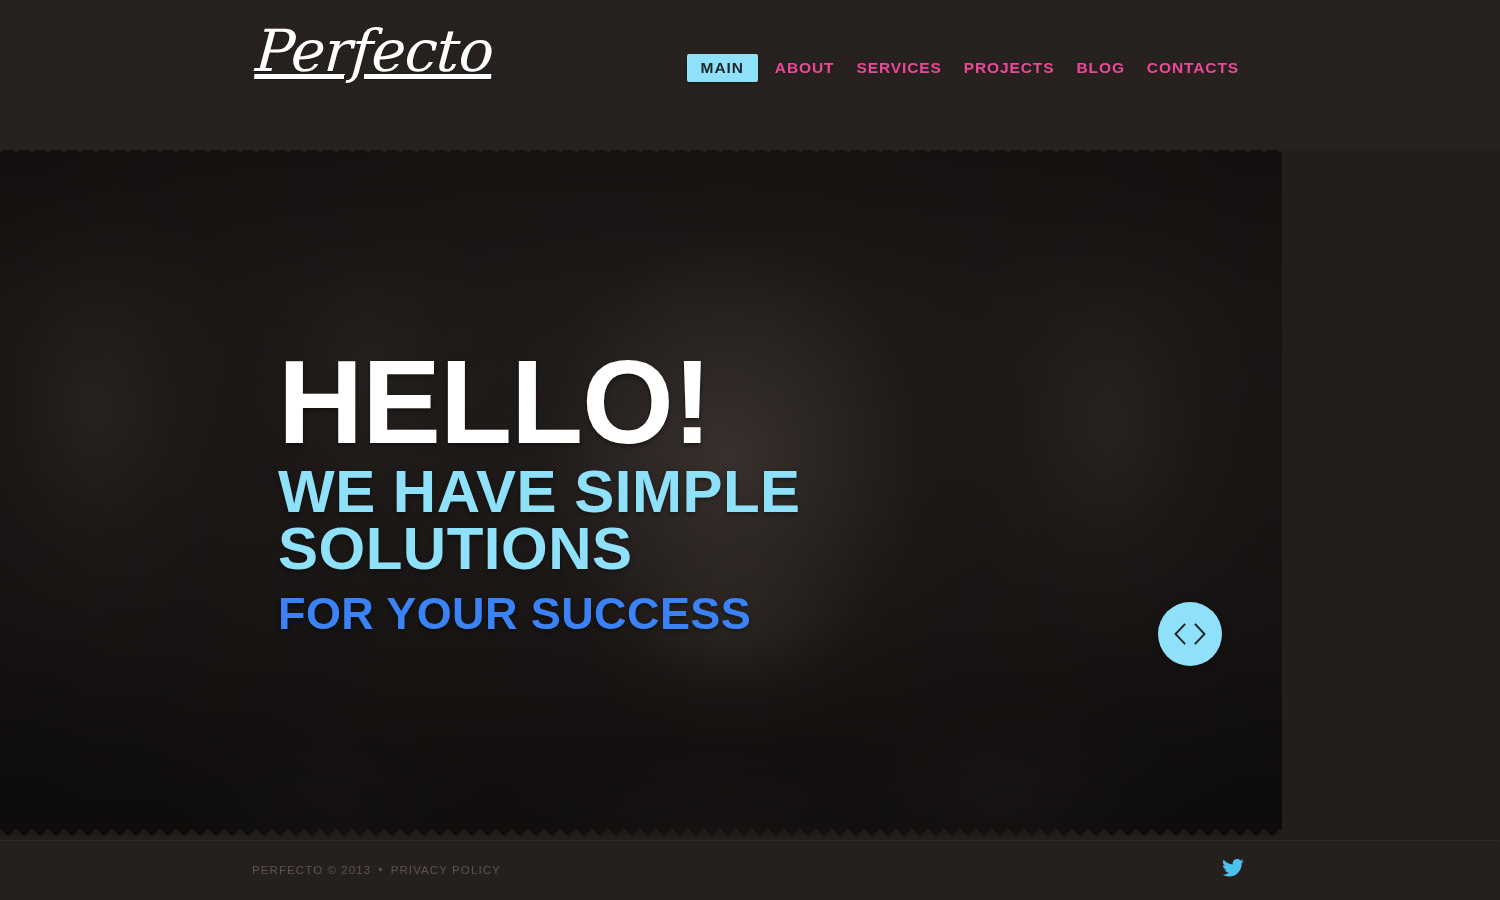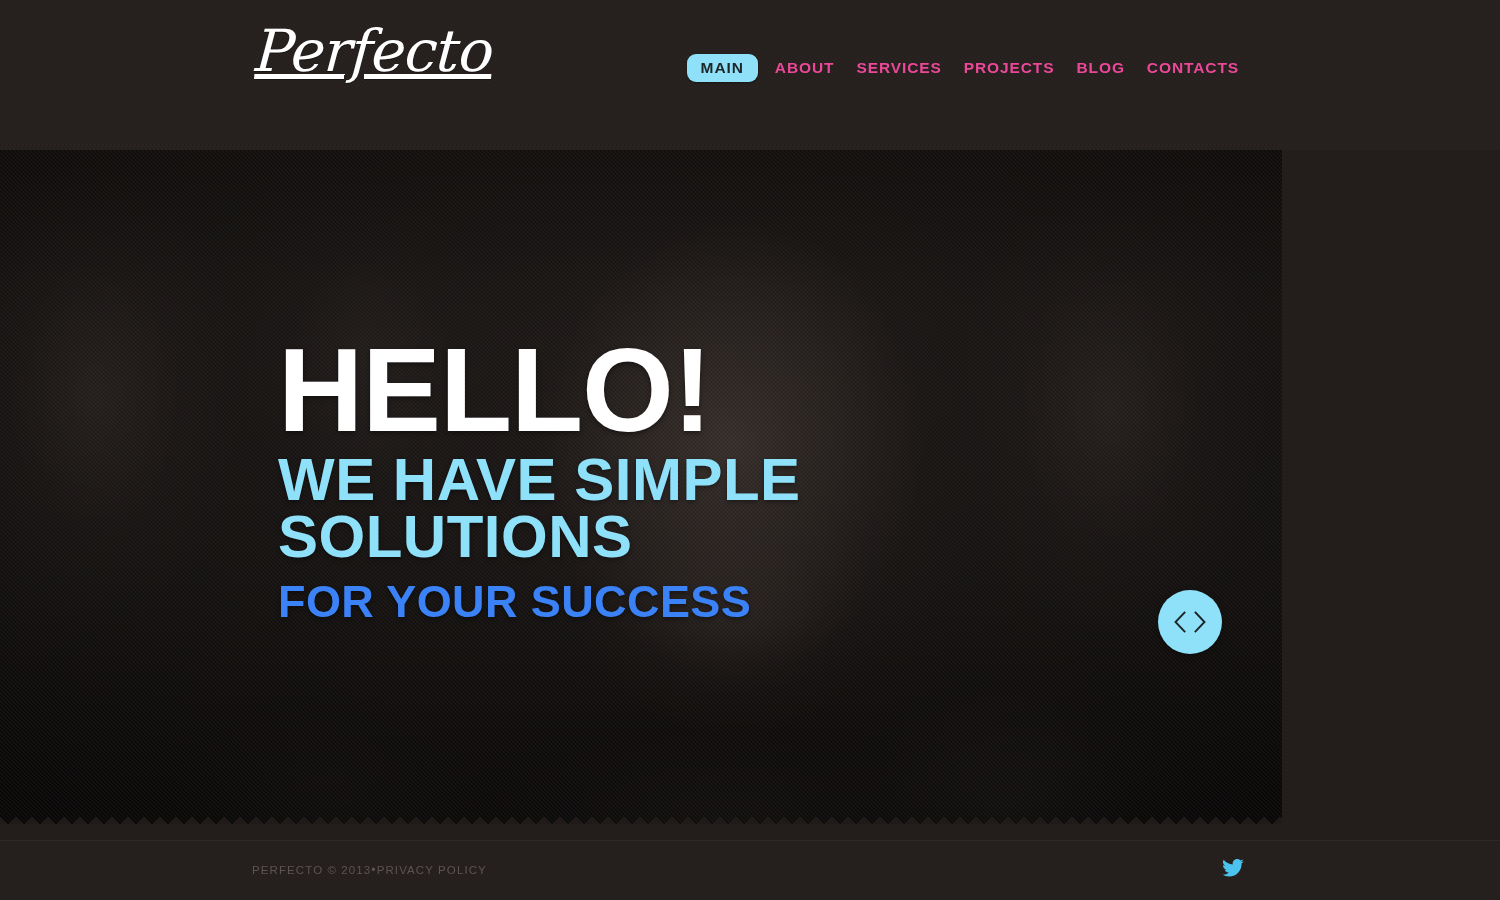--- a/index.html
+++ b/index.html
@@ -58,31 +58,31 @@
     text-transform:uppercase;
     text-decoration:none;
     padding:0 11px;
     line-height:28px;
     white-space:nowrap;
     font-stretch:condensed;
   }
   .nav-link.active{
     background:#8fe1fa;
     color:#1d2527;
-    border-radius:9px;
+    border-radius:2px;
     padding:5px 14px 6px;
     line-height:17px;
     font-weight:bold;
     margin-right:6px;
     box-shadow:0 1px 2px rgba(0,0,0,.35);
   }
 
   
   .hero{
-    position:absolute; top:134px; left:0; width:1282px; height:690px;
+    position:absolute; top:146px; left:0; width:1282px; height:690px;
     overflow:hidden;
     background:#2a2220;
   }
 
   
   .hero-photo{
     position:absolute; inset:-30px -10px -10px -10px;
     background:
       
       radial-gradient(ellipse 300px 360px at 57% 47%, rgba(176,141,124,.55) 0%, rgba(132,101,87,.40) 38%, rgba(70,52,45,.16) 64%, rgba(0,0,0,0) 80%),
@@ -214,21 +214,21 @@
     position:relative; z-index:3;
     width:1000px; margin:0 auto; height:60px;
     display:flex; align-items:center; justify-content:space-between;
   }
   .copyright{
     color:#5c5452;
     font-size:11.5px;
     letter-spacing:1.1px;
     text-transform:uppercase;
     white-space:nowrap;
-    display:flex; align-items:center; 
+    display:flex; align-items:center; gap:7px;
     margin-left:2px;
   }
   .copyright .dot{ color:#5c5452; font-size:12px; line-height:1; }
   .privacy-link{ color:#5c5452; text-decoration:none; letter-spacing:1.1px; }
   .social-list{ display:flex; align-items:center; gap:12px; margin-right:6px; }
   .social-icon{ display:block; cursor:pointer; }
 </style>
 </head>
 <body>
 

